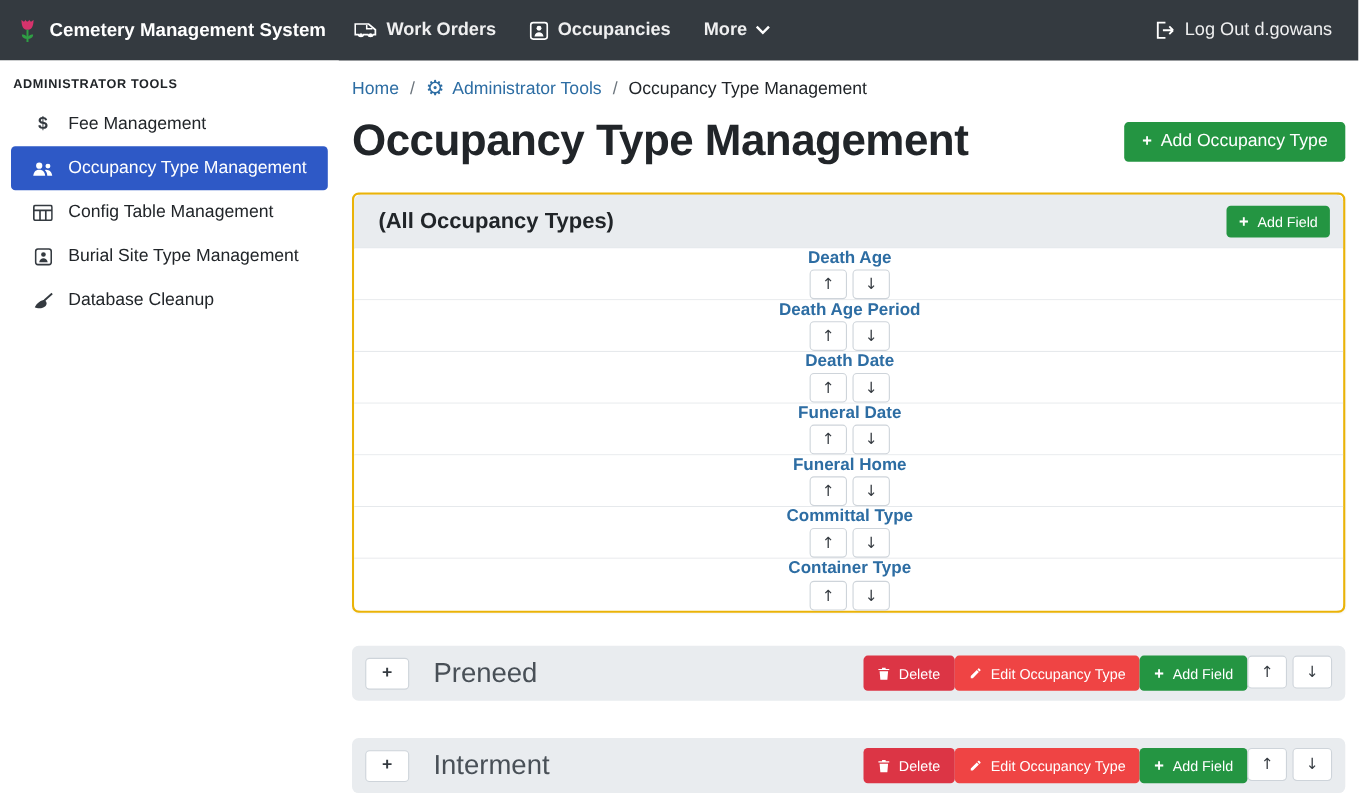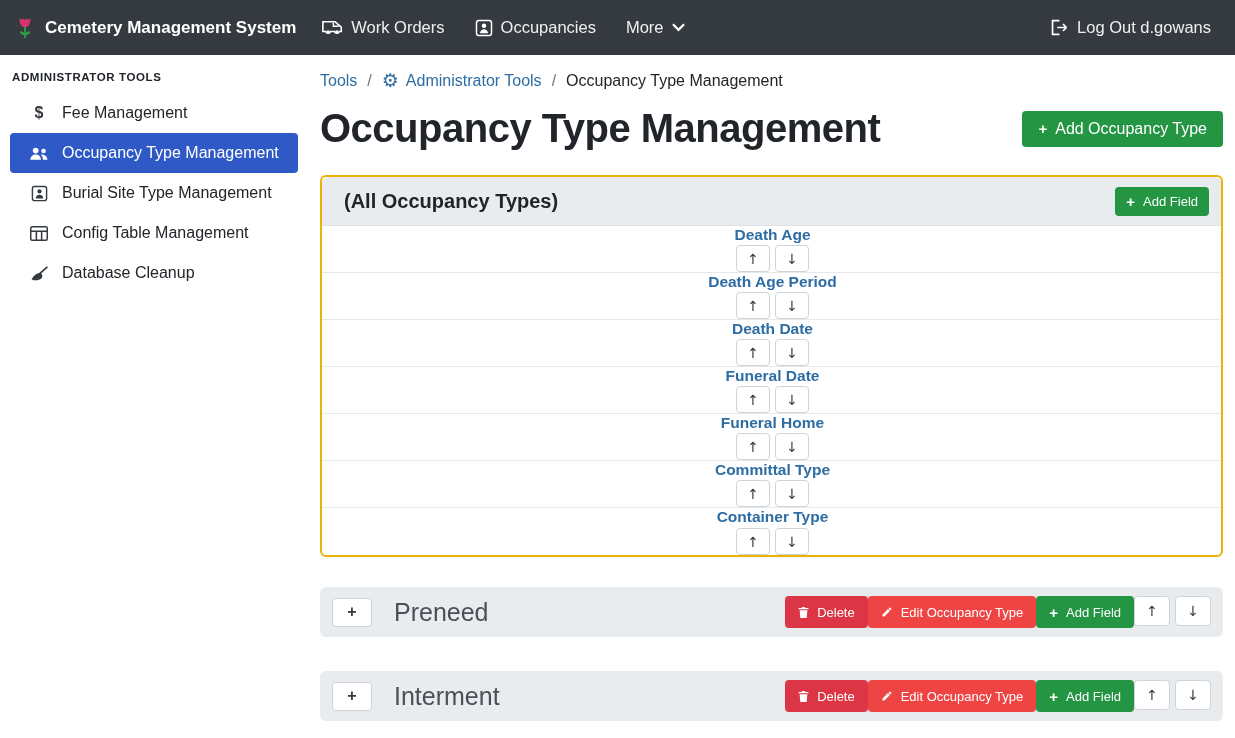--- a/index.html
+++ b/index.html
@@ -6,21 +6,21 @@
   html,body { width:1235px; height:738px; overflow:hidden; background:#fff;
               font-family:"Liberation Sans", sans-serif; color:#212529; }
 
   
   .navbar { height:55px; background:#343a40; display:flex; align-items:center;
             padding:0 24px 0 14px; color:#fff; }
   .brand { display:flex; align-items:center; gap:9px; cursor:pointer; }
   .brand-title { font-size:17px; font-weight:700; color:#fff; }
   .nav-links { display:flex; align-items:center; gap:30px; margin-left:26px; }
   .nav-item { display:flex; align-items:center; gap:8px; color:rgba(255,255,255,.92);
-              font-size:16.5px; cursor:pointer; text-decoration:none; }
+              font-size:16.5px; cursor:pointer; text-decoration:none;font-weight:bold; }
   .logout { margin-left:auto; display:flex; align-items:center; gap:8px;
             color:rgba(255,255,255,.92); font-size:16.5px; cursor:pointer; }
 
   
   .shell { display:flex; height:596px; }
   .sidebar { width:308px; background:#fff; padding:14px 10px 0 10px; flex:0 0 308px; }
   .sidebar-heading { font-size:11.5px; font-weight:700; letter-spacing:.6px;
                      text-transform:uppercase; color:#212529; padding:2px 4px 10px 2px; }
   .side-item { display:flex; align-items:center; gap:12px; height:40px;
                padding:0 10px 0 18px; font-size:16px; color:#212529;
@@ -163,54 +163,54 @@
           <path d="M1.5 16c.5-4.6 3.3-6.4 6.5-6.4s6 1.8 6.5 6.4z" fill="#fff"></path>
           <circle cx="17.5" cy="5.5" r="2.7" fill="#fff"></circle>
           <path d="M15.6 9.6c3.2.2 6 1.9 6.6 6.4h-5.4c-.2-2.7-1-4.9-2.6-6.1.4-.2.9-.3 1.4-.3z" fill="#fff"></path>
         </svg>
       </span>
       <span>Occupancy Type Management</span>
     </div>
 
     <div class="side-item">
       <span class="side-icon">
+        <svg width="18" height="15" viewBox="0 0 24 20">
+          <rect x="1" y="1" width="22" height="18" rx="2" fill="none" stroke="#343a40" stroke-width="2"></rect>
+          <path d="M1 7h22M8.5 7v12M15.5 7v12" stroke="#343a40" stroke-width="2" fill="none"></path>
+        </svg>
+      </span>
+      <span>Config Table Management</span>
+    </div>
+
+    <div class="side-item">
+      <span class="side-icon">
         <svg width="17" height="17" viewBox="0 0 24 24">
           <rect x="2" y="2" width="20" height="20" rx="3" fill="none" stroke="#343a40" stroke-width="2"></rect>
           <circle cx="12" cy="9" r="3" fill="#343a40"></circle>
           <path d="M6.5 19c.6-3.8 3-5.3 5.5-5.3s4.9 1.5 5.5 5.3z" fill="#343a40"></path>
         </svg>
       </span>
       <span>Burial Site Type Management</span>
-    </div>
-
-    <div class="side-item">
-      <span class="side-icon">
-        <svg width="18" height="15" viewBox="0 0 24 20">
-          <rect x="1" y="1" width="22" height="18" rx="2" fill="none" stroke="#343a40" stroke-width="2"></rect>
-          <path d="M1 7h22M8.5 7v12M15.5 7v12" stroke="#343a40" stroke-width="2" fill="none"></path>
-        </svg>
-      </span>
-      <span>Config Table Management</span>
     </div>
 
     <div class="side-item">
       <span class="side-icon">
         <svg width="19" height="15" viewBox="0 0 24 19">
           <path d="M22 1L13 9" stroke="#343a40" stroke-width="2.2" fill="none"></path>
           <path d="M13.5 8.5c-4 0-9 3-11.5 8.5 3 1.5 9 2 12.5-1.5 1.5-1.5 1.8-4.5-1-7z" fill="#343a40"></path>
         </svg>
       </span>
       <span>Database Cleanup</span>
     </div>
   </aside>
 
   <main class="main">
 
     <nav class="breadcrumb">
-      <a class="crumb-link">Tools</a>
+      <a class="crumb-link">Home</a>
       <span class="crumb-sep">/</span>
       <a class="crumb-link">
         <span class="gear-glyph">⚙</span>
         <span>Administrator Tools</span>
       </a>
       <span class="crumb-sep">/</span>
       <span class="crumb-current">Occupancy Type Management</span>
     </nav>
 
     <div class="title-row">

